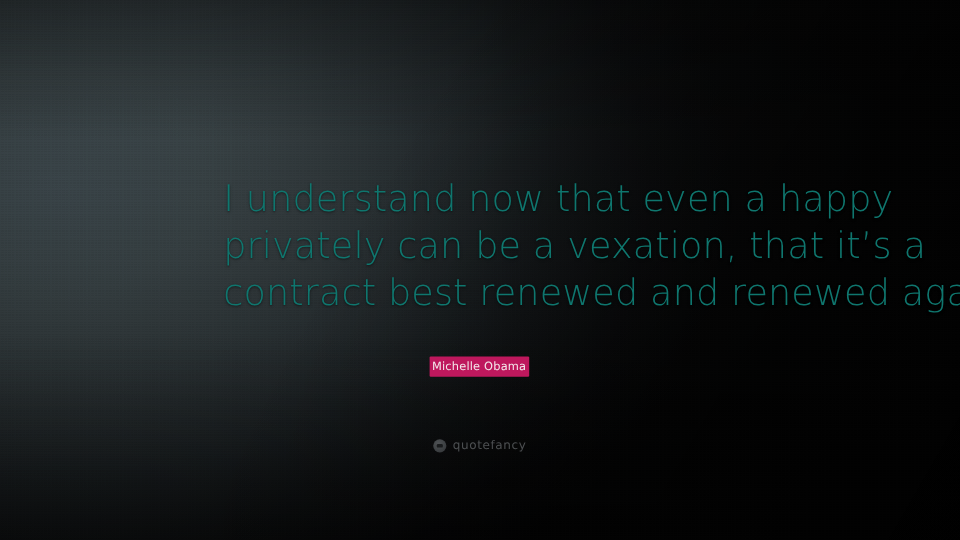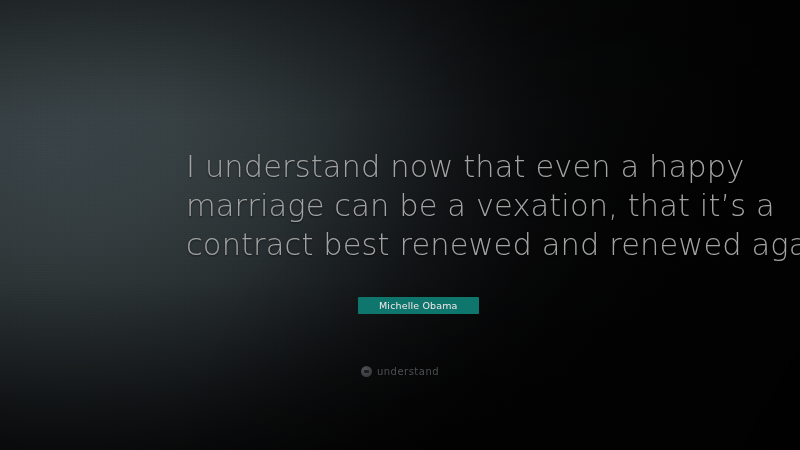--- a/index.html
+++ b/index.html
@@ -81,36 +81,36 @@
     position: absolute;
     left: 146px;
     top: 131px;
     width: 530px;
   }
   .quote-line {
     font-family: "DejaVu Sans", sans-serif;
     font-weight: 300;
     font-size: 30.5px;
     line-height: 39px;
-    color: #a3a3a3;
+    color: #0f766e;
     letter-spacing: 0.1px;
     white-space: nowrap;
     text-shadow: 0 1px 2px rgba(0,0,0,0.55);
   }
 
   .author-badge {
     position: absolute;
     left: 358px;
     top: 297px;
     height: 17px;
-    padding: 0 21px;
+    padding: 0 2px;
     display: flex;
     align-items: center;
     justify-content: flex-start;
-    background-color: #0f766e;
+    background-color: #be185d;
     border-radius: 1px;
   }
   .author-badge span {
     font-family: "DejaVu Sans", sans-serif;
     font-size: 9.5px;
     font-weight: 400;
     color: #f3e6ea;
     letter-spacing: 0.15px;
     white-space: nowrap;
   }
@@ -160,29 +160,29 @@
   <div class="bg-base"></div>
   <div class="bg-glow-main"></div>
   <div class="bg-glow-soft"></div>
   <div class="bg-vignette"></div>
   <div class="bg-noise"></div>
 
   <div class="content">
 
     <blockquote class="quote-block">
       <div class="quote-line">I understand now that even a happy</div>
-      <div class="quote-line">marriage can be a vexation, that it’s a</div>
+      <div class="quote-line">privately can be a vexation, that it’s a</div>
       <div class="quote-line">contract best renewed and renewed again,</div>
     </blockquote>
 
     <div class="author-badge">
       <span>Michelle Obama</span>
     </div>
 
     <div class="watermark">
       <span class="wm-icon">
           <i></i>
         </span>
-      <span class="wm-text">understand</span>
+      <span class="wm-text">quotefancy</span>
     </div>
 
   </div>
 </div>
 
 </body></html>

